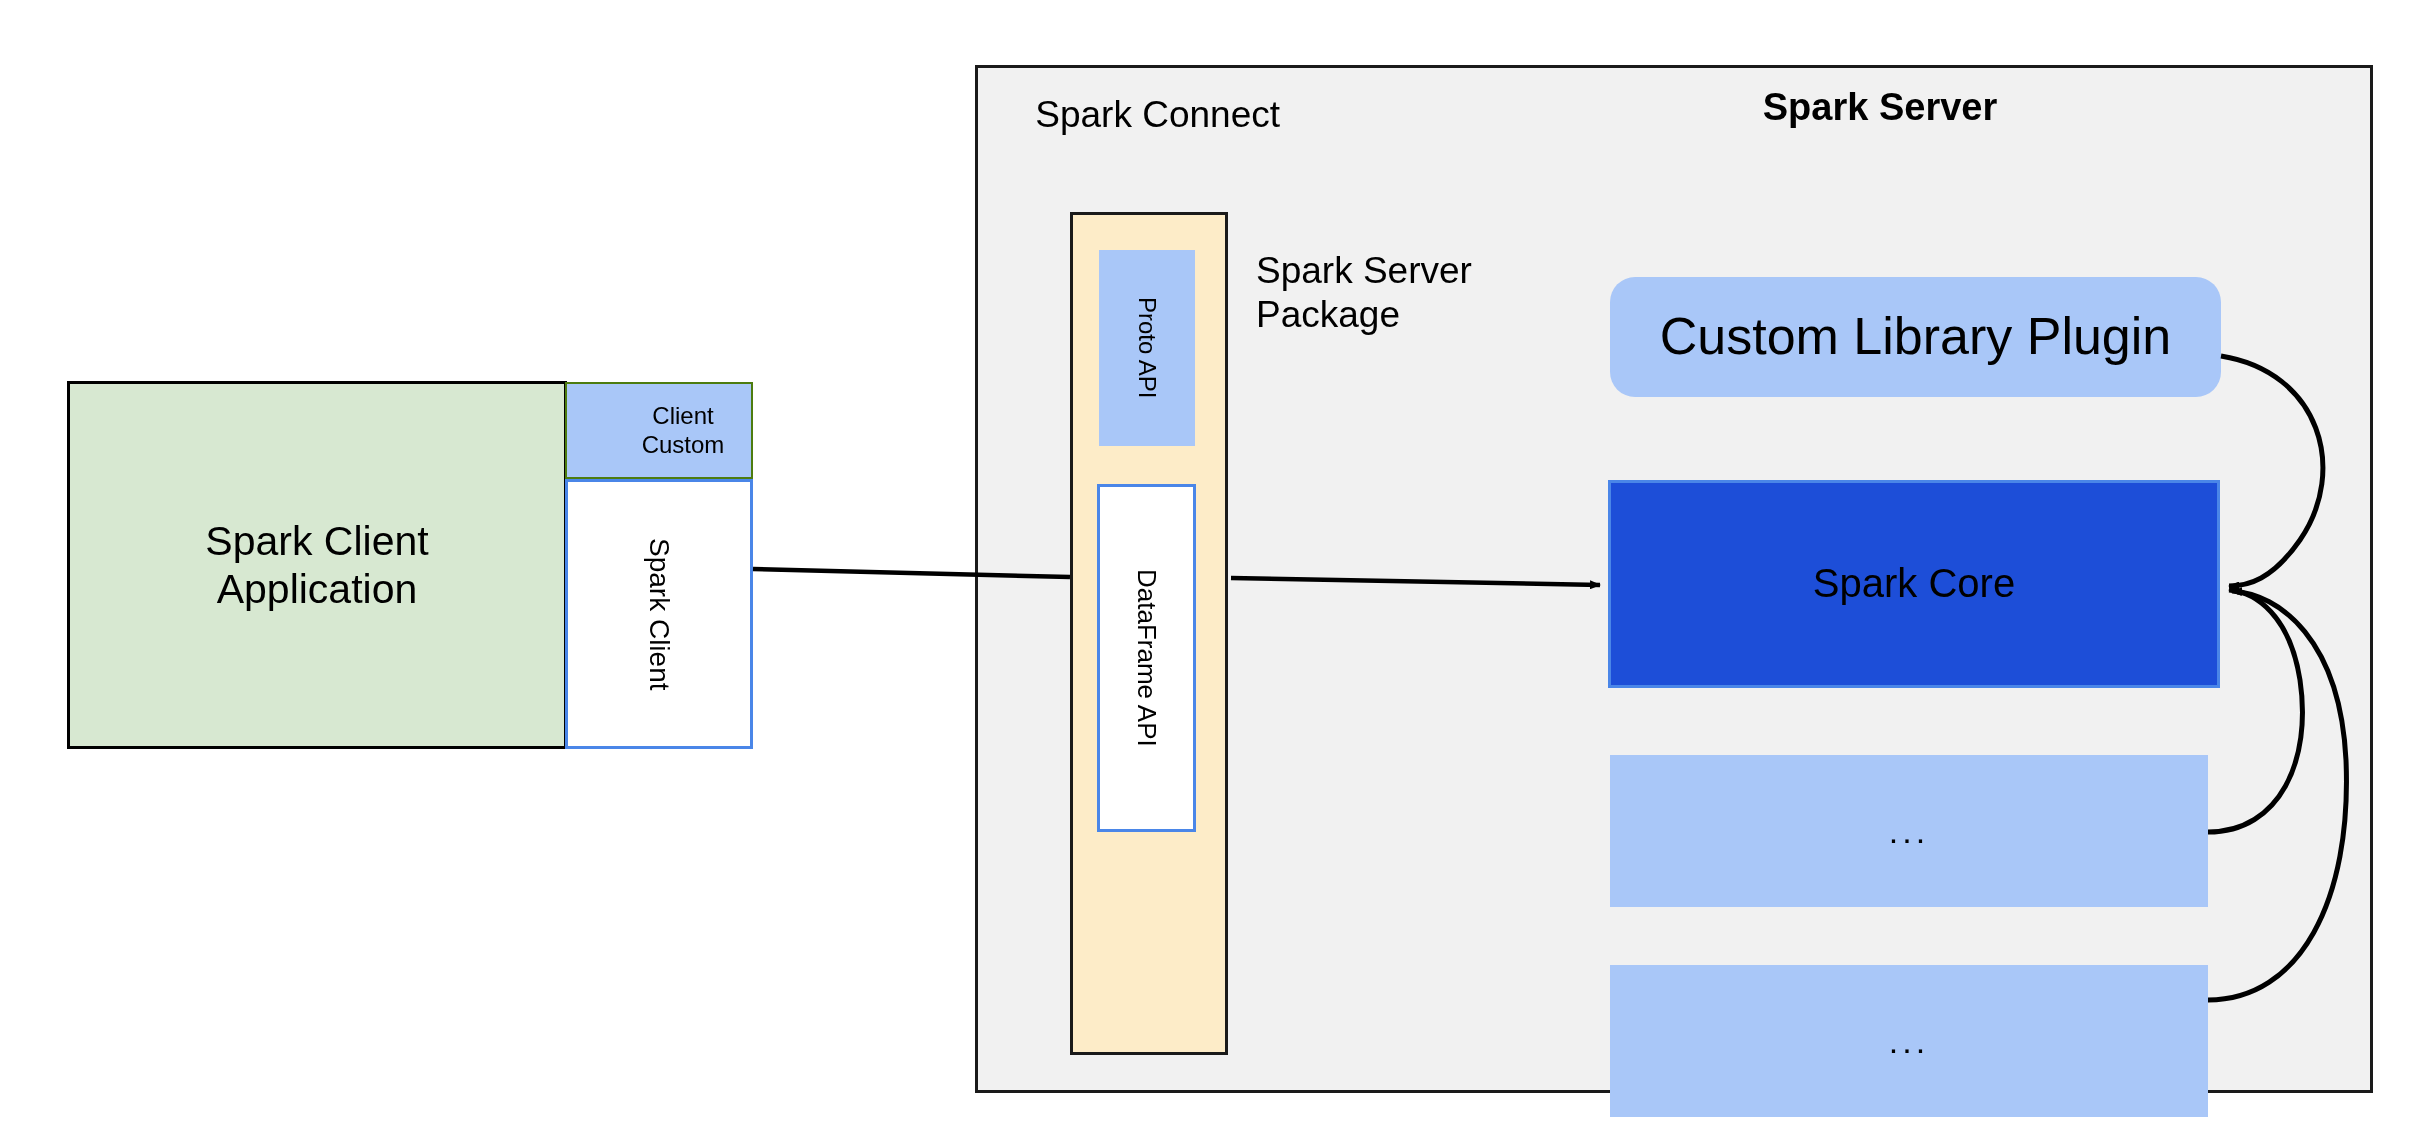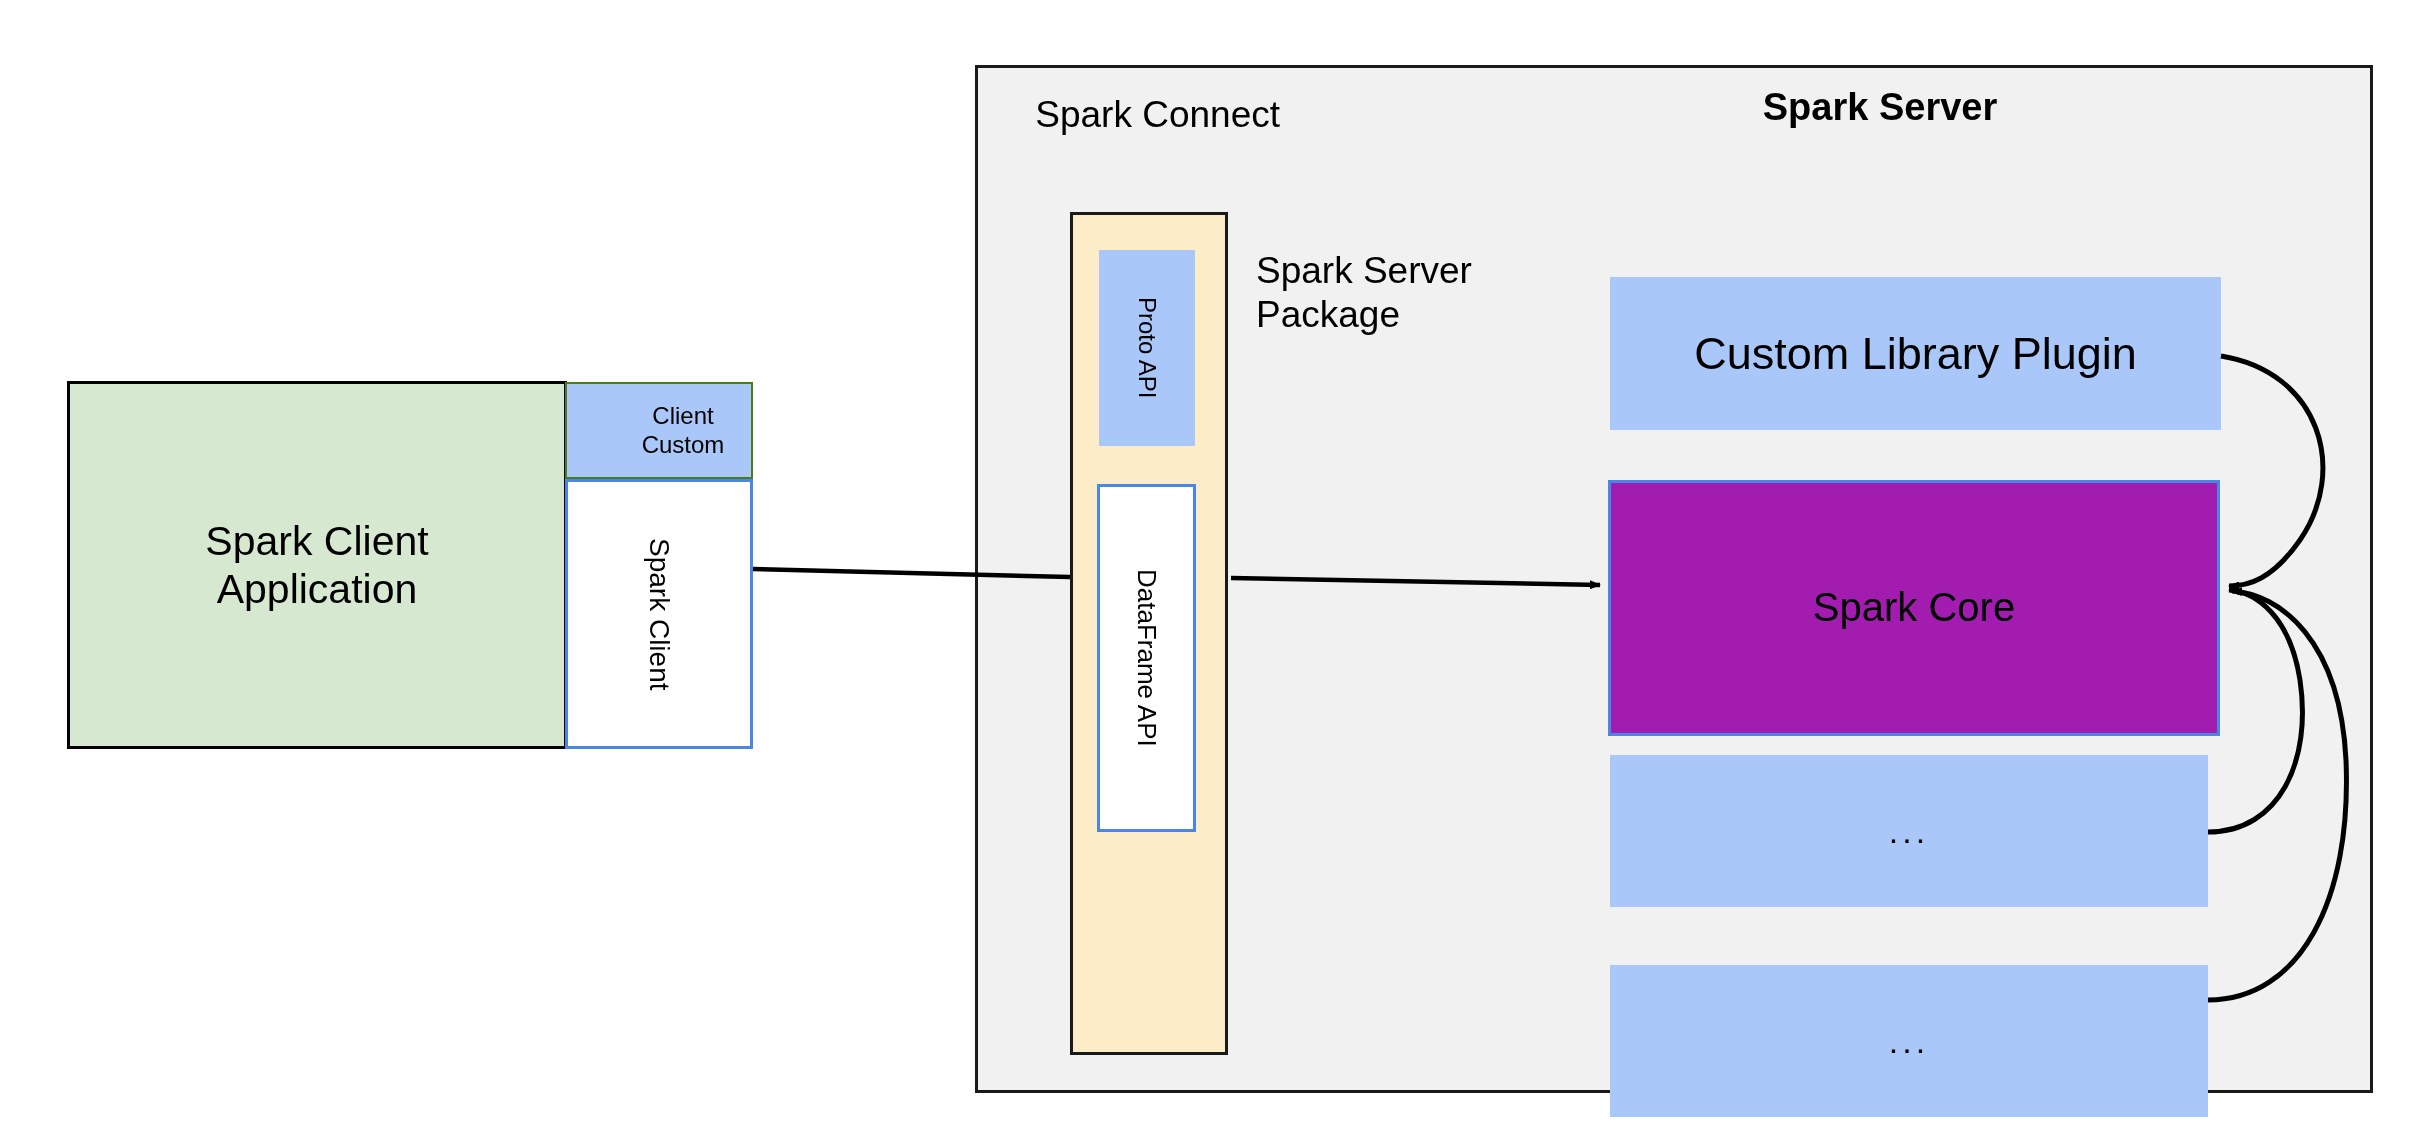--- a/index.html
+++ b/index.html
@@ -107,28 +107,29 @@
     width: 320px; height: 100px;
     font-size: 37px;
     align-items: flex-start;
     flex-direction: column;
   }
   #spark-server-library-label .l1,
   #spark-server-library-label .l2 { width: 100%; text-align: left; }
 
   #custom-library-plugin-box {
     left: 1610px; top: 277px;
-    width: 611px; height: 153px;
-    background: #a9c7f8;
-    font-size: 45px;
+    width: 611px; height: 120px;
+    background: #a9c7f8;
+    font-size: 52px;
+    border-radius: 25px;
   }
   #spark-core-box {
     left: 1608px; top: 480px;
-    width: 612px; height: 256px;
-    background: #a21caf;
+    width: 612px; height: 208px;
+    background: #1d4ed8;
     border: 3px solid #4a86e8;
     font-size: 40px;
   }
   #ellipsis-box-1 {
     left: 1610px; top: 755px;
     width: 598px; height: 152px;
     background: #a9c7f8;
     font-size: 34px;
     letter-spacing: 4px;
   }

